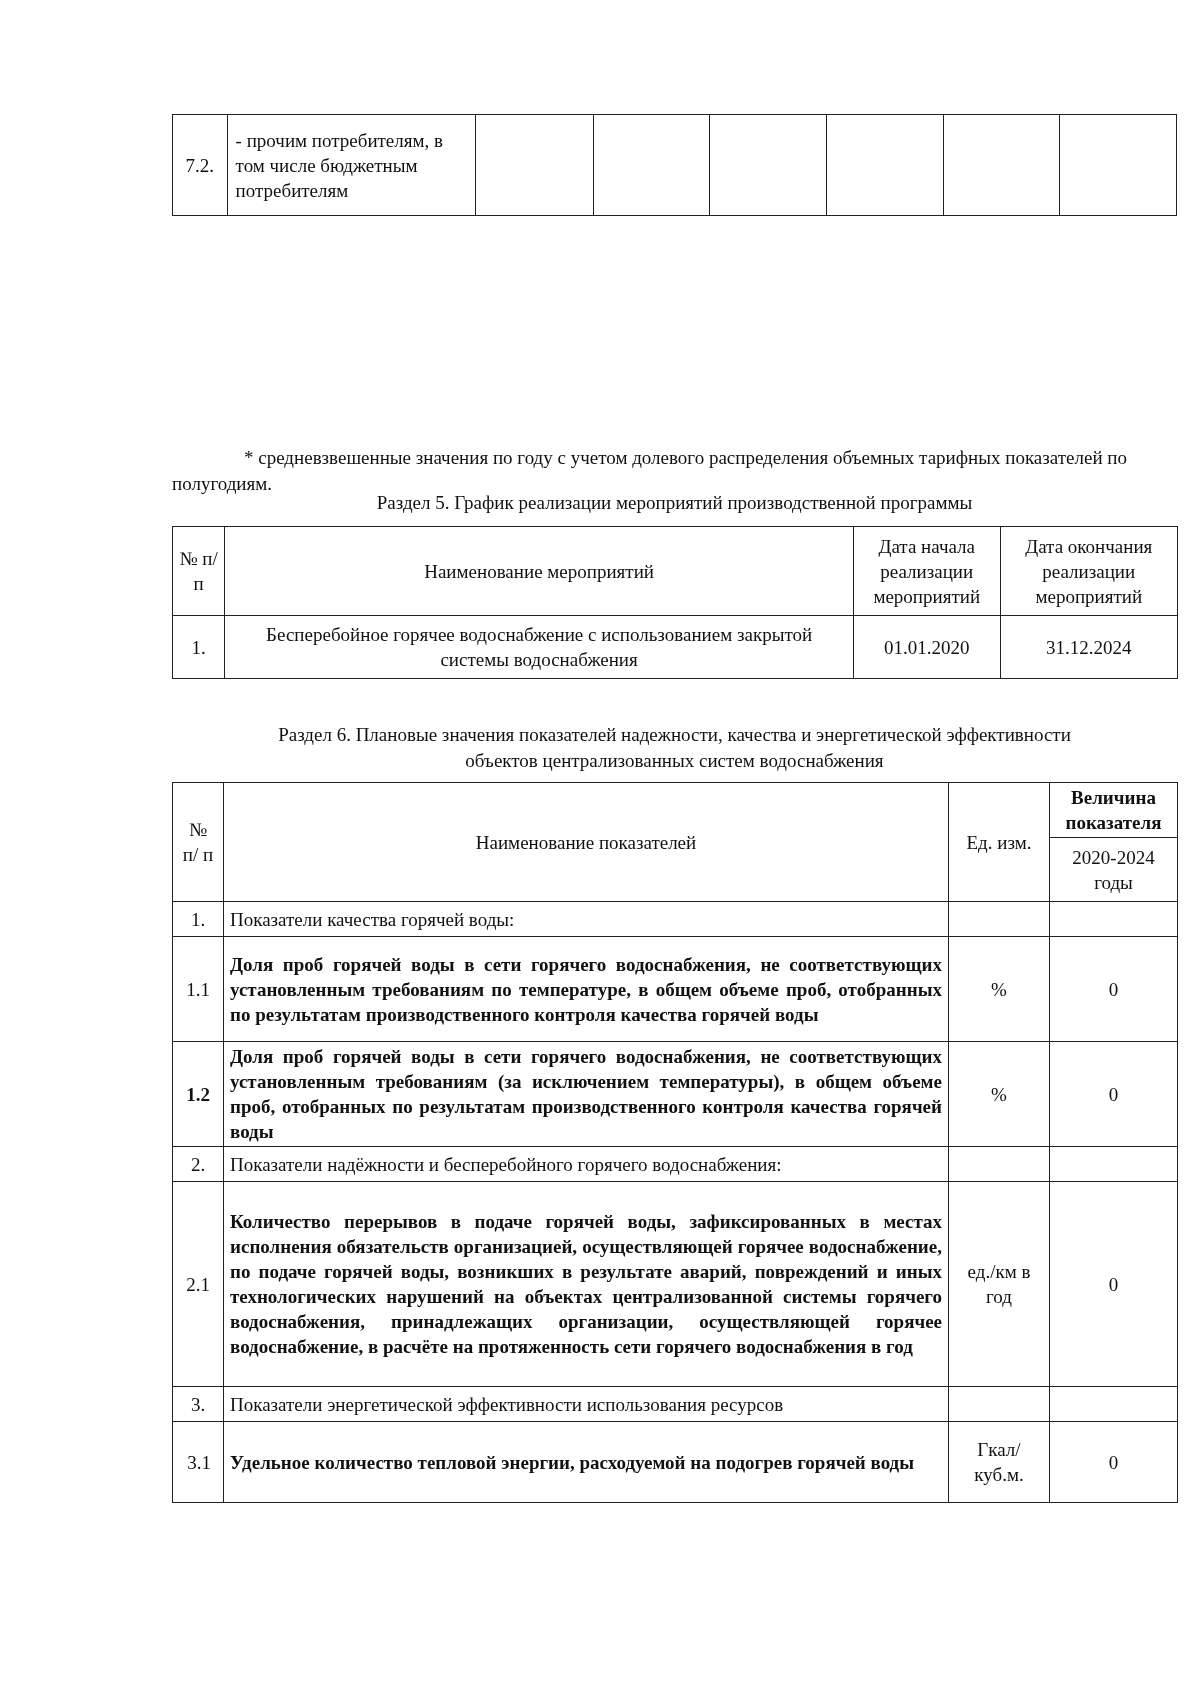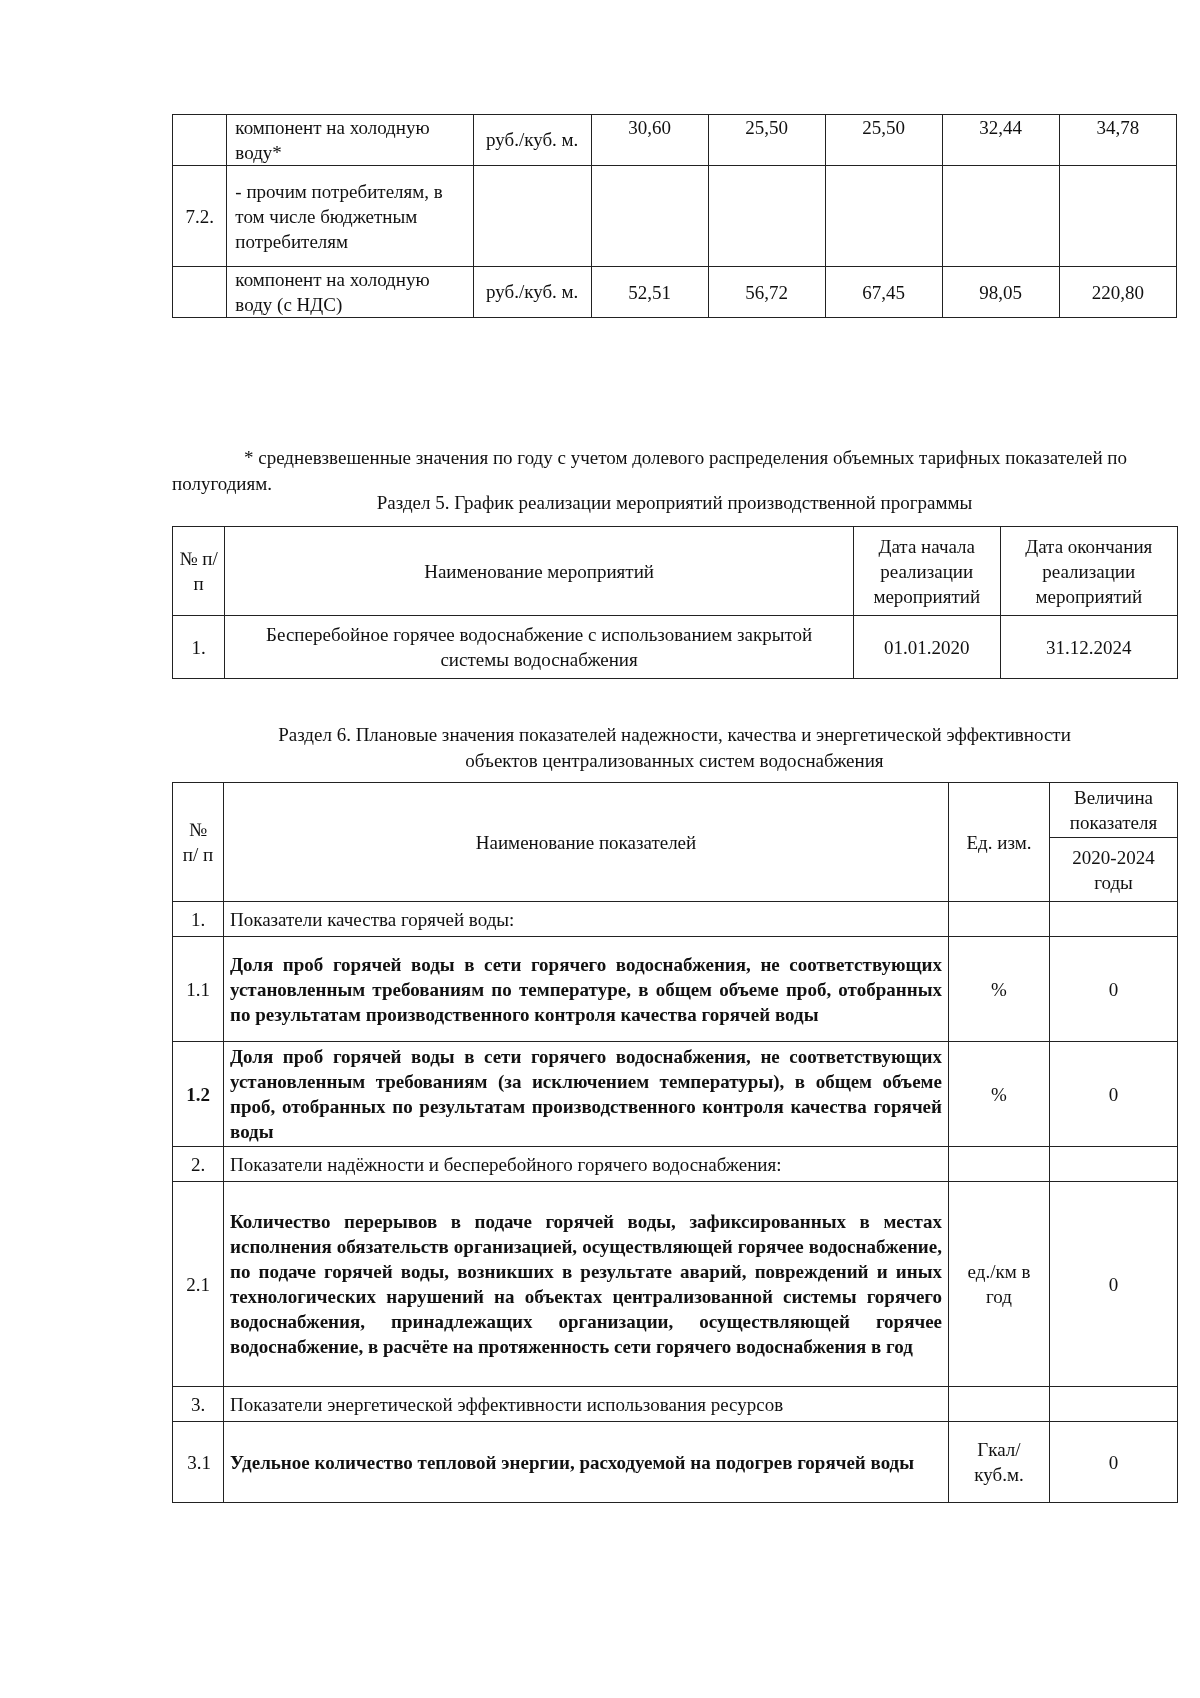--- a/index.html
+++ b/index.html
@@ -39,49 +39,29 @@
   #t3 td { padding: 0 6px; }
   #t3 .w-num { width: 38px; }
   #t3 .w-unit { width: 88px; }
   #t3 .w-val { width: 115px; }
 </style>
 </head>
 <body>
 
 <table id="t1">
   <tbody>
-  <tr>
-    <td class="c c-num"></td>
-    <td class="l c-name">компонент на холодную воду*</td>
-    <td class="c c-unit">руб./куб. м.</td>
-    <td class="c c-val top">30,60</td>
-    <td class="c c-val top">25,50</td>
-    <td class="c c-val top">25,50</td>
-    <td class="c c-val top">32,44</td>
-    <td class="c c-val top">34,78</td>
-  </tr>
   <tr class="tall">
     <td class="c c-num">7.2.</td>
     <td class="l c-name"> - прочим потребителям, в том числе бюджетным потребителям</td>
     <td class="c c-unit"></td>
     <td class="c c-val"></td>
     <td class="c c-val"></td>
     <td class="c c-val"></td>
     <td class="c c-val"></td>
     <td class="c c-val"></td>
-  </tr>
-  <tr>
-    <td class="c c-num"></td>
-    <td class="l c-name">компонент на холодную воду (с НДС)</td>
-    <td class="c c-unit">руб./куб. м.</td>
-    <td class="c c-val">52,51</td>
-    <td class="c c-val">56,72</td>
-    <td class="c c-val">67,45</td>
-    <td class="c c-val">98,05</td>
-    <td class="c c-val">220,80</td>
   </tr>
 </tbody>
   </table>
 
 <div class="footnote">
   <span class="ind"></span><span>*  средневзвешенные значения по году с учетом долевого распределения объемных тарифных показателей по полугодиям.</span>
 </div>
 
 <div class="sec-title" style="top:490px;">Раздел 5. График реализации мероприятий производственной программы</div>
 
@@ -104,21 +84,21 @@
 
 <div class="sec-title" style="top:722px;">Раздел 6. Плановые значения показателей надежности, качества и энергетической эффективности</div>
 <div class="sec-title" style="top:748px;">объектов централизованных систем водоснабжения</div>
 
 <table id="t3">
   <tbody>
       <tr>
     <td class="c w-num" rowspan="2" style="height:118px;">№ п/ п</td>
     <td class="c" rowspan="2">Наименование показателей</td>
     <td class="c w-unit" rowspan="2">Ед. изм.</td>
-    <td class="c w-val" style="height:52px;">Величина показателя</td>
+    <td class="c w-val" style="height:52px;font-weight:bold;">Величина показателя</td>
   </tr>
   <tr>
     <td class="c w-val" style="height:60px;">2020-2024 годы</td>
   </tr>
   <tr>
     <td class="c" style="height:34px;">1.</td>
     <td class="l">Показатели качества горячей воды:</td>
     <td class="c"></td>
     <td class="c"></td>
   </tr>

